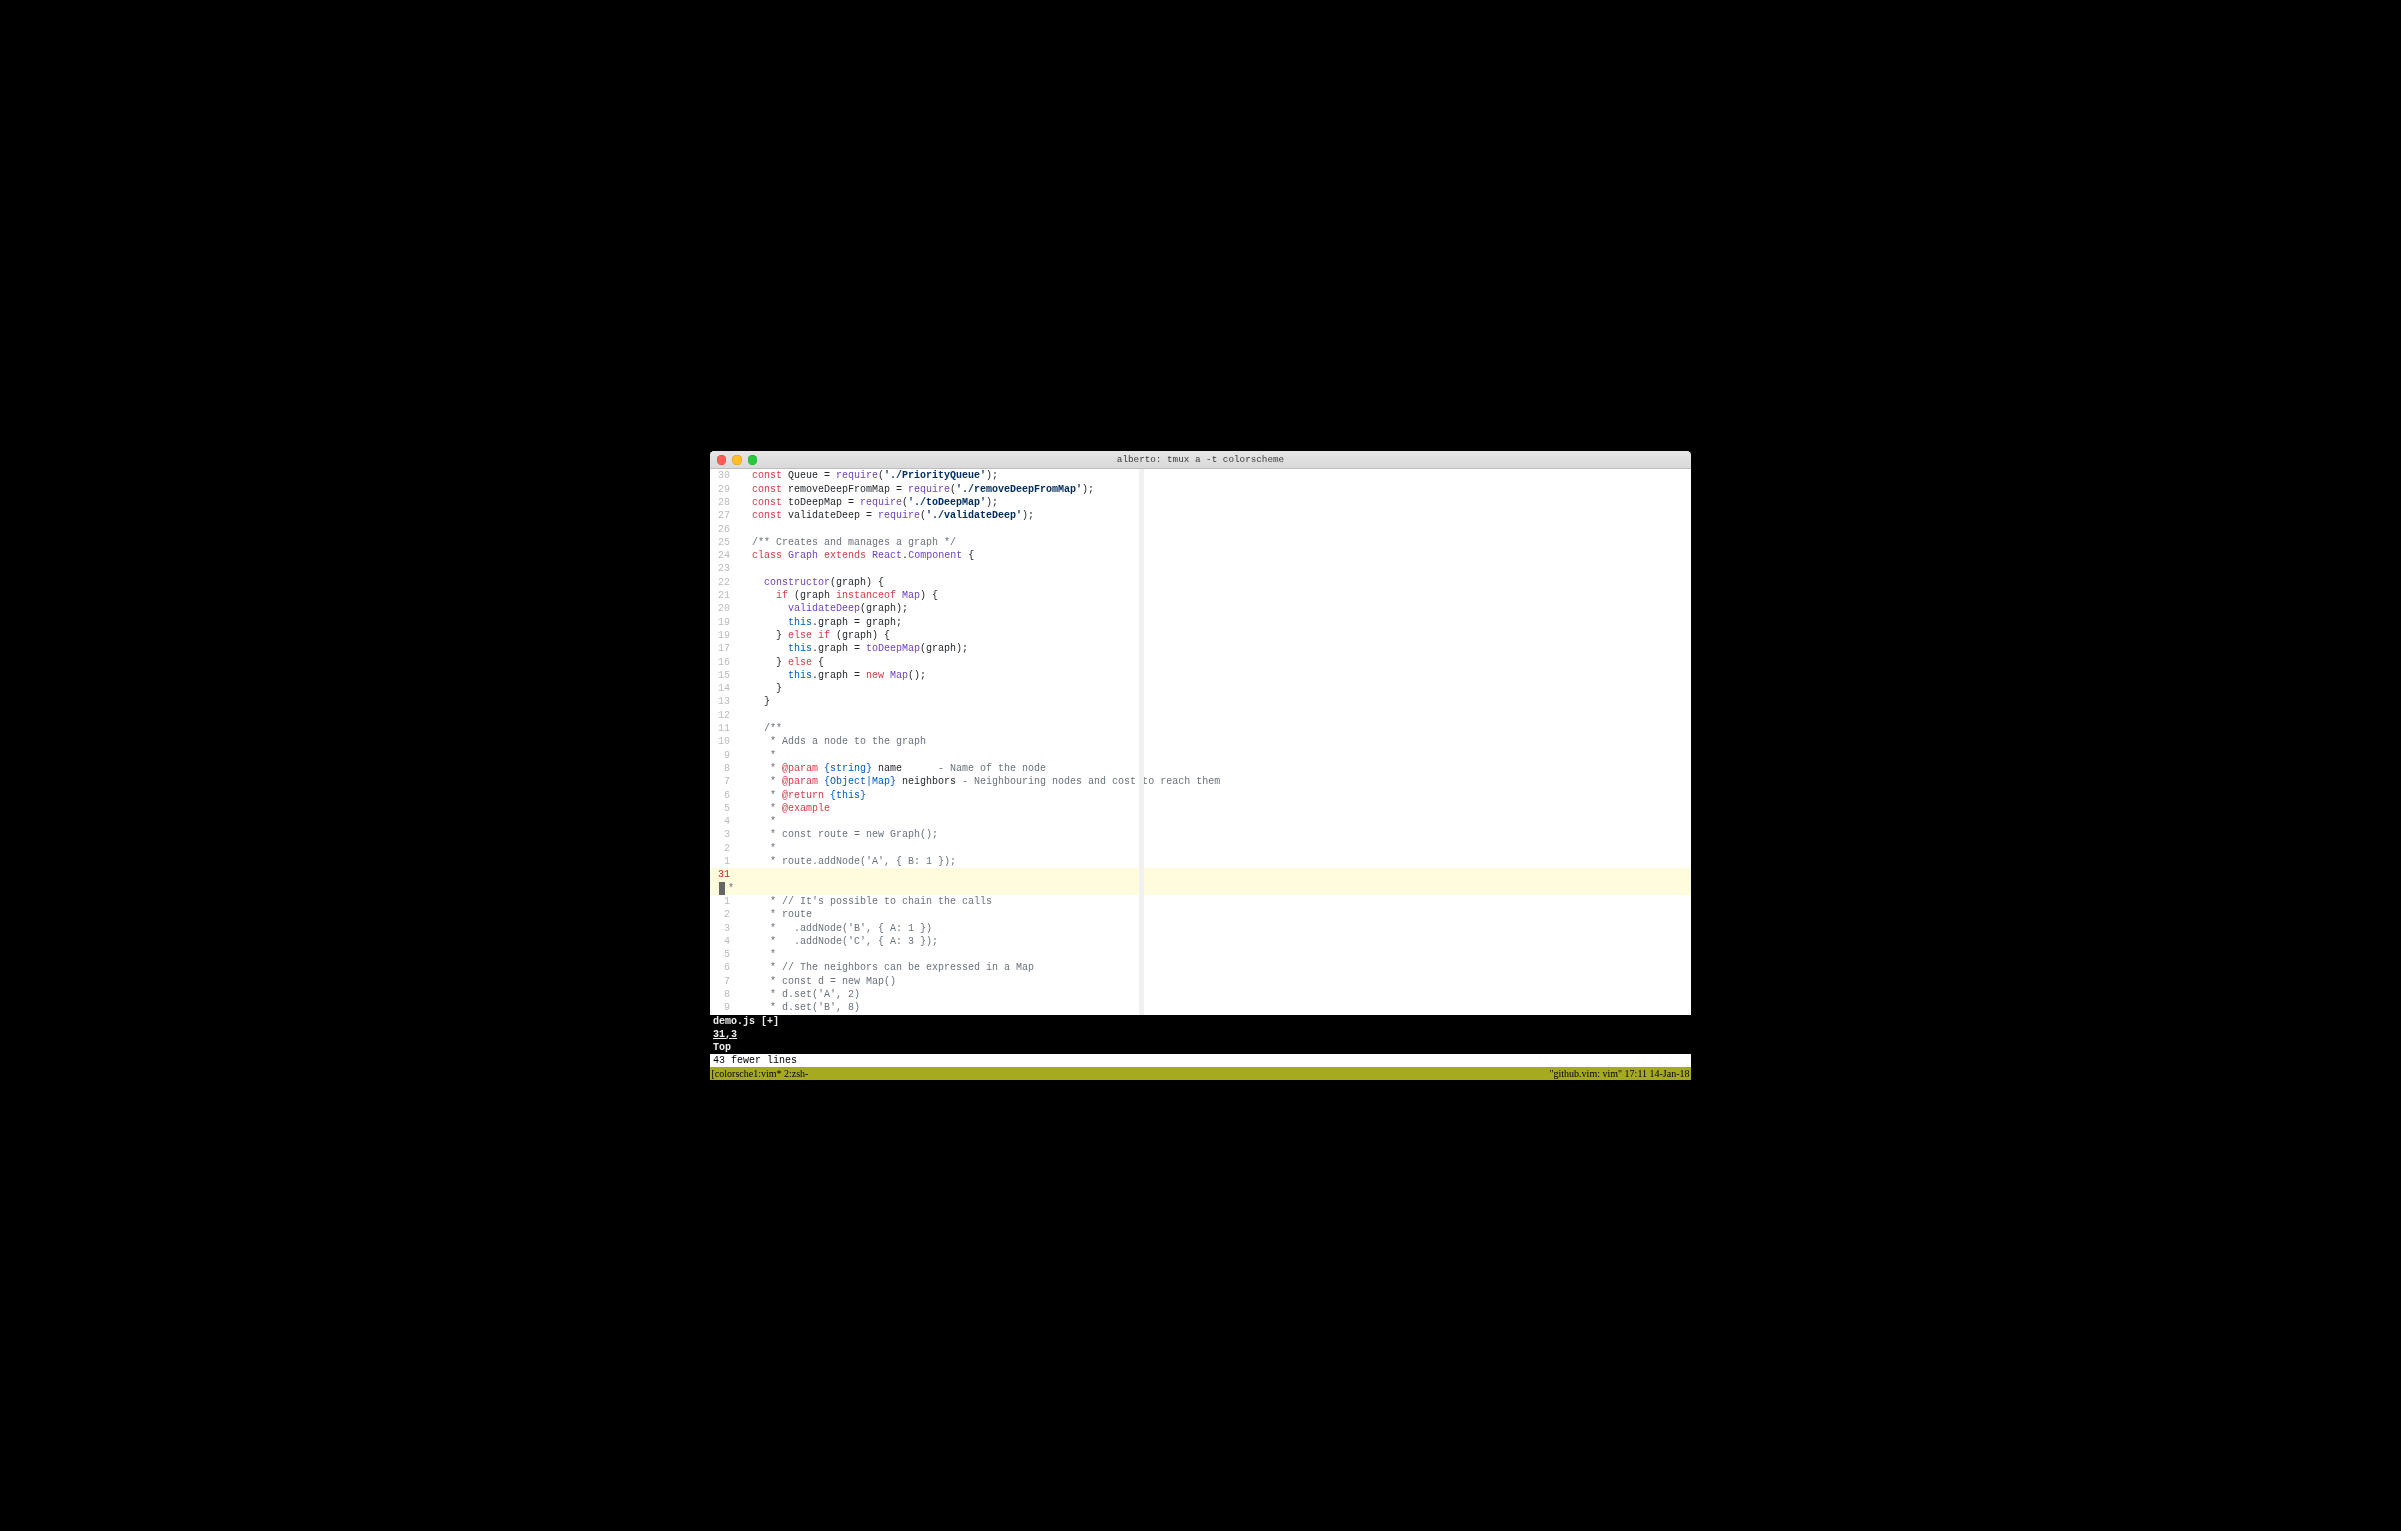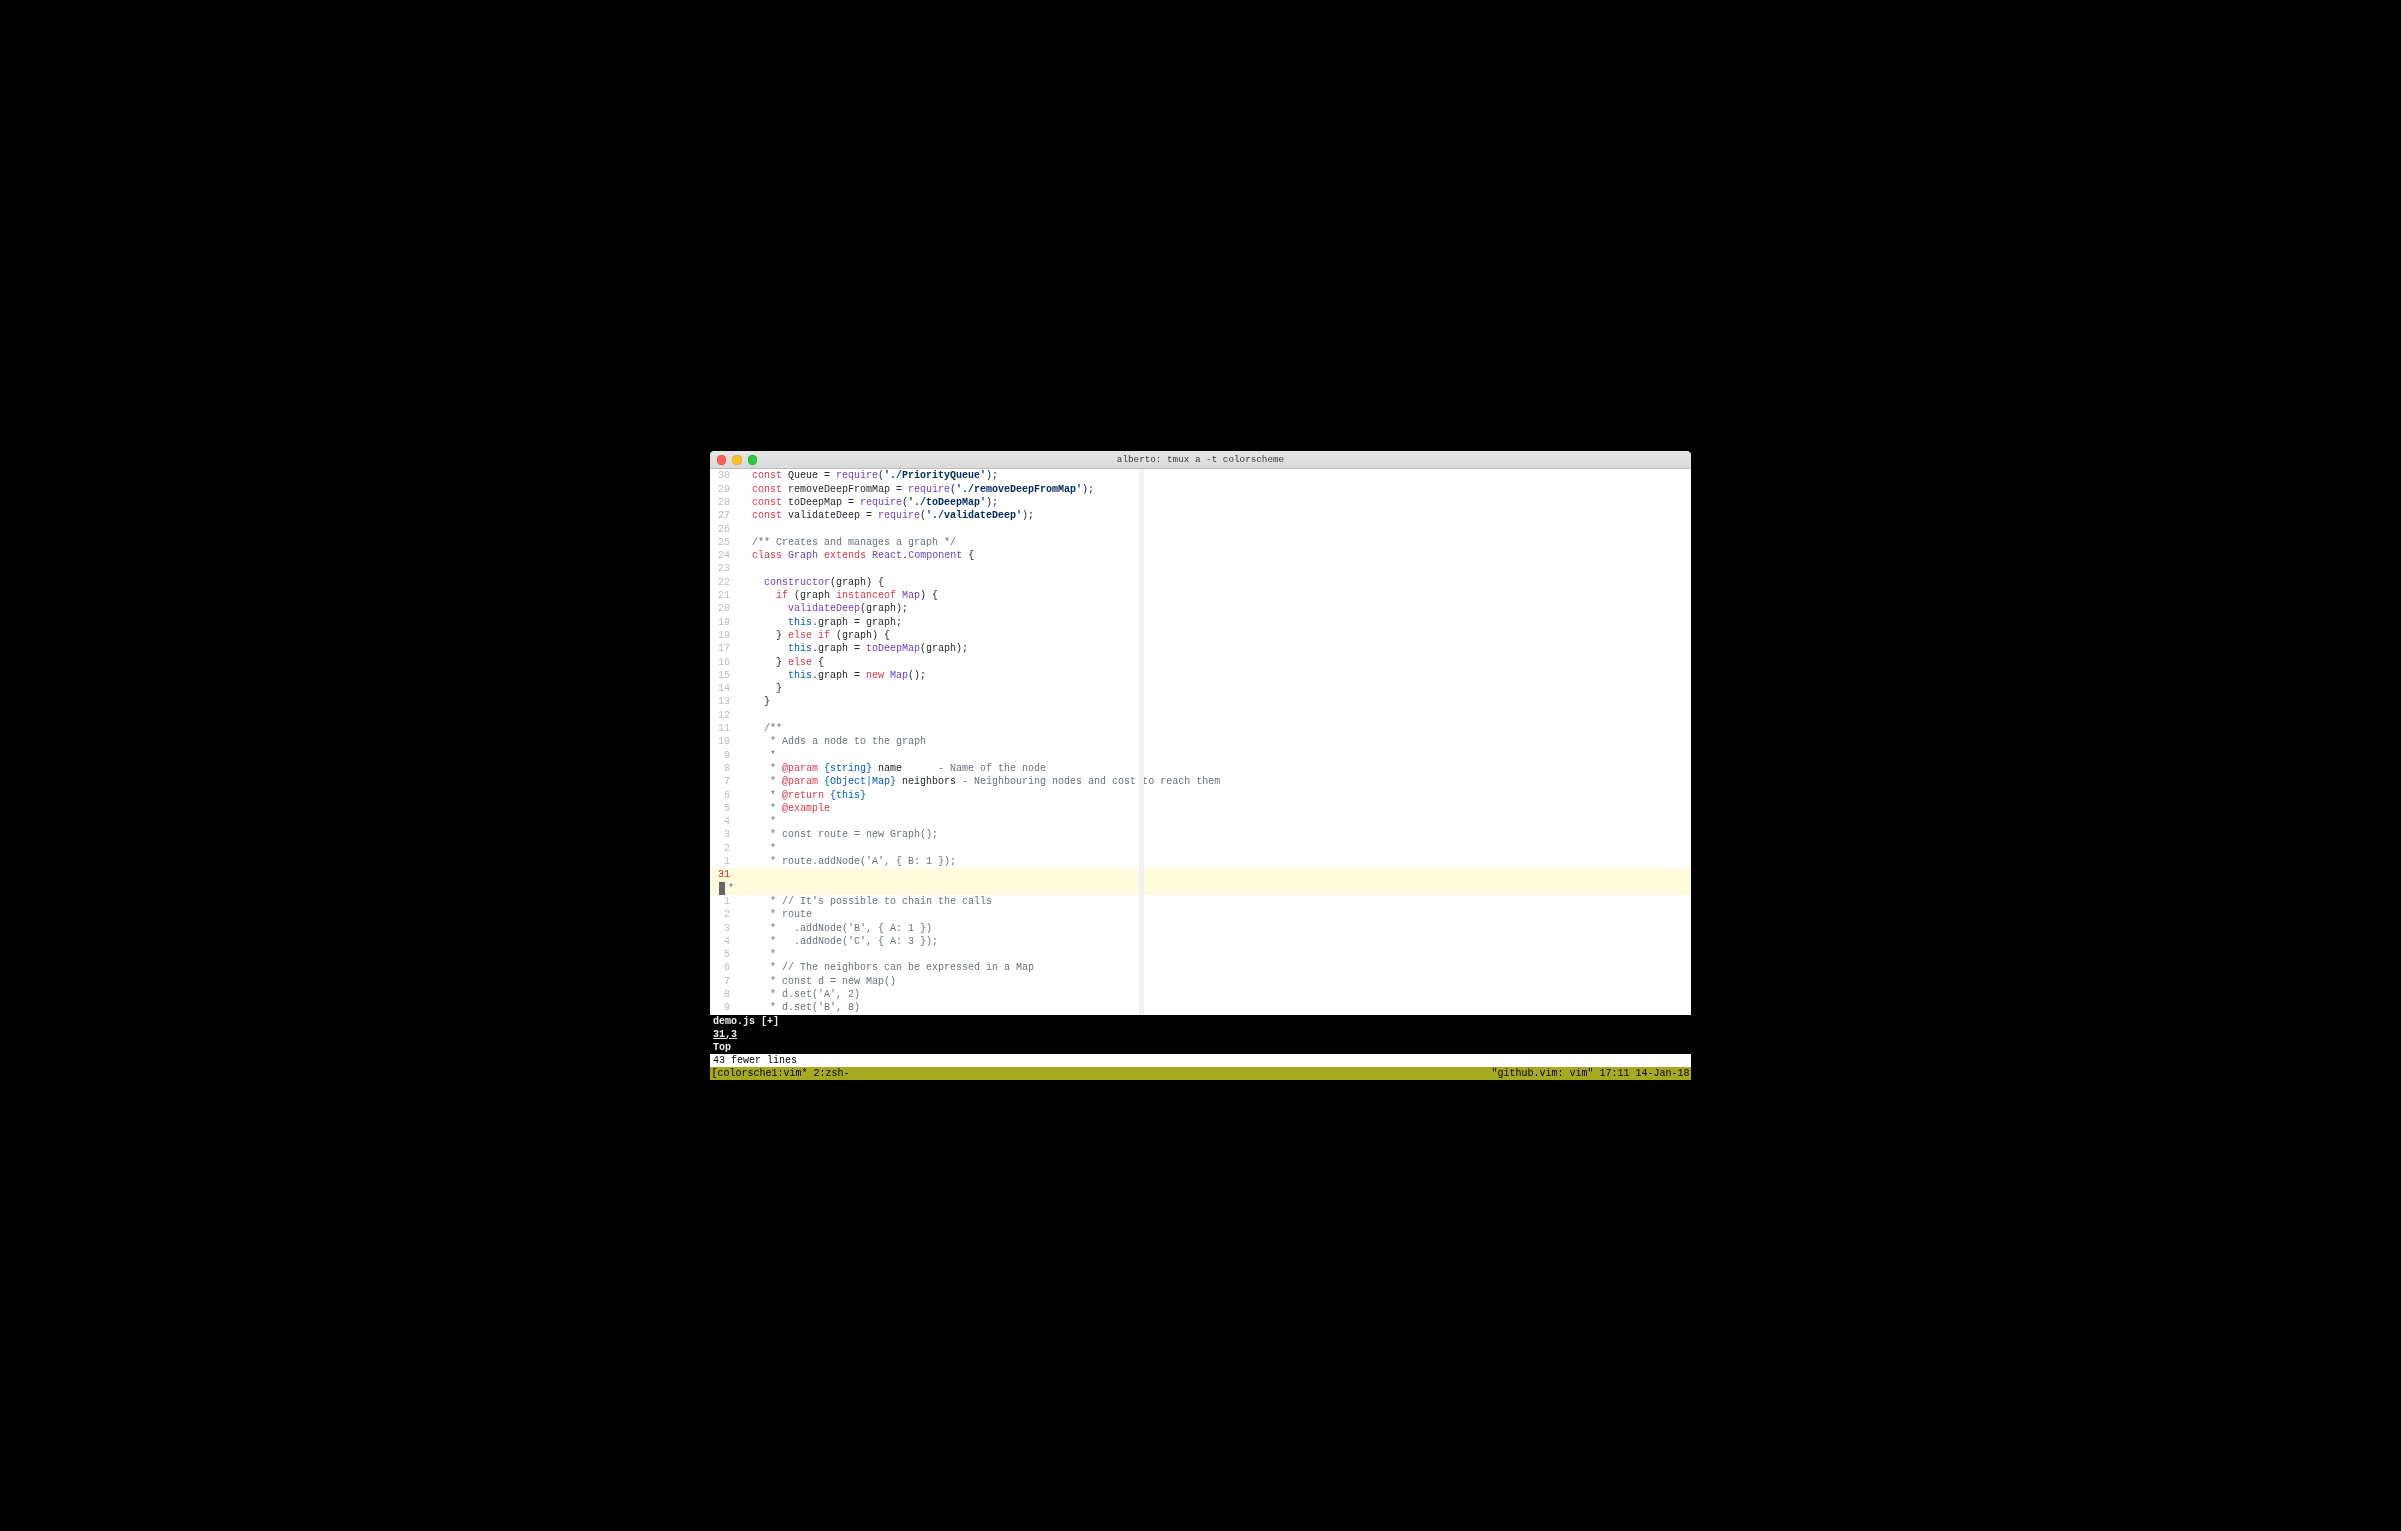--- a/index.html
+++ b/index.html
@@ -115,21 +115,21 @@
 
   .tmuxbar {
     background:#a6aa1f;
     color:#000;
     font-size:10px;
     line-height:13px;
     display:flex;
     padding:0 1.5px;
   }
   .tmuxbar .l { flex:1; }
-  .tmuxbar .win { color:#000; }
+  .tmuxbar .win { color:#000;font-family:Liberation Serif, serif; }
 </style>
 </head>
 <body>
 
 <div class="window">
   <div class="titlebar">
     <div class="traffic">
       <div class="dot red"></div>
       <div class="dot yellow"></div>
       <div class="dot green"></div>

